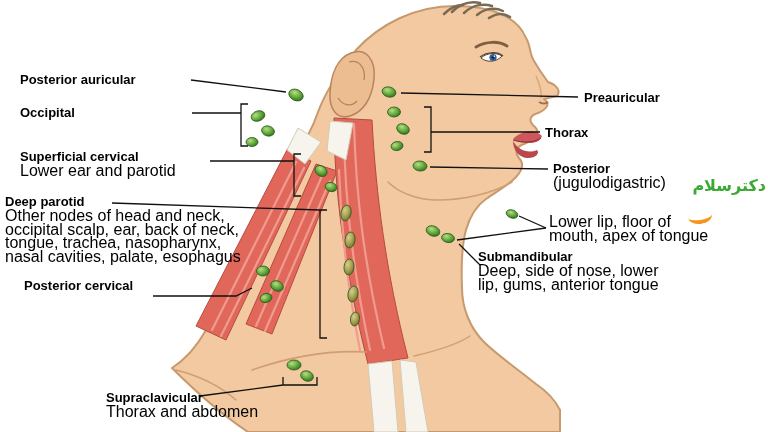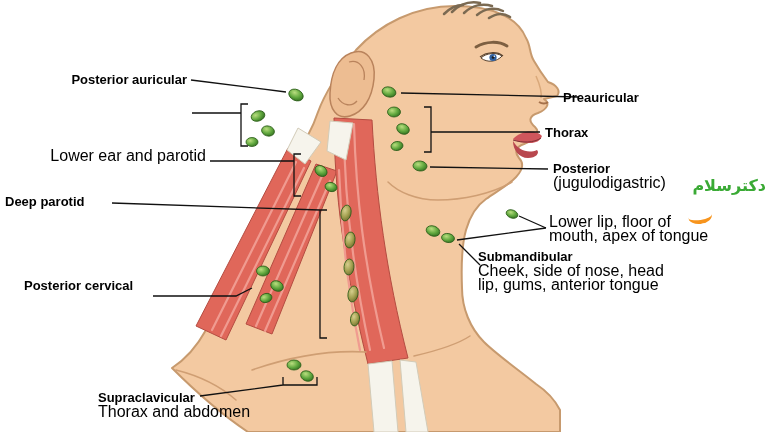--- a/index.html
+++ b/index.html
@@ -16,21 +16,21 @@
   .tendon{fill:var(--tendon-white,#f6f4ec);stroke:#d2cbb8;stroke-width:1;}
   .lead{stroke:var(--line-black,#111111);stroke-width:1.3;fill:none;}
   .contour{stroke:#cf9e73;stroke-width:1.5;fill:none;stroke-linecap:round;}
   .hair{stroke:#7b6a52;stroke-width:2.5;fill:none;stroke-linecap:round;}
   .node{stroke:#2a5c17;stroke-width:0.8;}
 
   
   .lbl{position:absolute;}
   .lbl .t{font-weight:bold;font-size:13px;line-height:15px;white-space:nowrap;}
   .lbl .d{font-size:16px;line-height:13.5px;white-space:pre-line;}
-  .ra{text-align:right;}
+  .ra{}
 
   
   .wm{position:absolute;left:650px;top:172px;width:116px;direction:rtl;text-align:right;
       font-weight:bold;font-size:16px;line-height:28px;color:var(--watermark-green,#3aaa35);
       font-family:"DejaVu Sans",sans-serif;}
   .wm-accent{position:absolute;left:688px;top:208px;width:24px;height:12px;
       border-bottom:4px solid var(--watermark-orange,#f7941d);border-radius:50%;
       transform:rotate(-8deg);}
 </style>
 </head>
@@ -190,58 +190,66 @@
         <path class="lead" d="M 546,228 L 519,216 M 546,228 L 457,240"></path>
         <path class="lead" d="M 480,265 L 459,244"></path>
       </g>
     </g>
   </svg>
 
   <div class="lbl ra" style="left:20px;top:72px;width:167px">
     <div class="t">Posterior auricular</div>
   </div>
 
+  <div class="lbl ra" style="left:20px;top:105px;width:167px">
+    <div class="t">Occipital</div>
+  </div>
 
   <div class="lbl ra" style="left:20px;top:149px;width:186px">
+    <div class="t">Superficial cervical</div>
     <div class="d">Lower ear and parotid</div>
   </div>
 
   <div class="lbl" style="left:5px;top:194px;width:236px">
     <div class="t">Deep parotid</div>
+    <div class="d">Other nodes of head and neck,
+occipital scalp, ear, back of neck,
+tongue, trachea, nasopharynx,
+nasal cavities, palate, esophagus</div>
   </div>
 
   <div class="lbl" style="left:24px;top:278px">
     <div class="t">Posterior cervical</div>
   </div>
 
-  <div class="lbl" style="left:98px;top:390px">
+  <div class="lbl" style="left:106px;top:390px">
     <div class="t">Supraclavicular</div>
     <div class="d">Thorax and abdomen</div>
   </div>
 
-  <div class="lbl" style="left:563px;top:90px">
+  <div class="lbl" style="left:584px;top:90px">
     <div class="t">Preauricular</div>
   </div>
 
   <div class="lbl" style="left:545px;top:125px">
     <div class="t">Thorax</div>
   </div>
 
   <div class="lbl" style="left:553px;top:161px">
     <div class="t">Posterior</div>
     <div class="d">(jugulodigastric)</div>
   </div>
 
   <div class="lbl" style="left:549px;top:215px">
     <div class="d">Lower lip, floor of
 mouth, apex of tongue</div>
   </div>
 
   <div class="lbl" style="left:478px;top:249px">
     <div class="t">Submandibular</div>
-    <div class="d">Cheek, side of nose, head
+    <div class="d">Deep, side of nose, lower
 lip, gums, anterior tongue</div>
   </div>
 
   <div class="wm">دکترسلام</div>
   <div class="wm-accent"></div>
 
 </div>
 
 </body></html>

